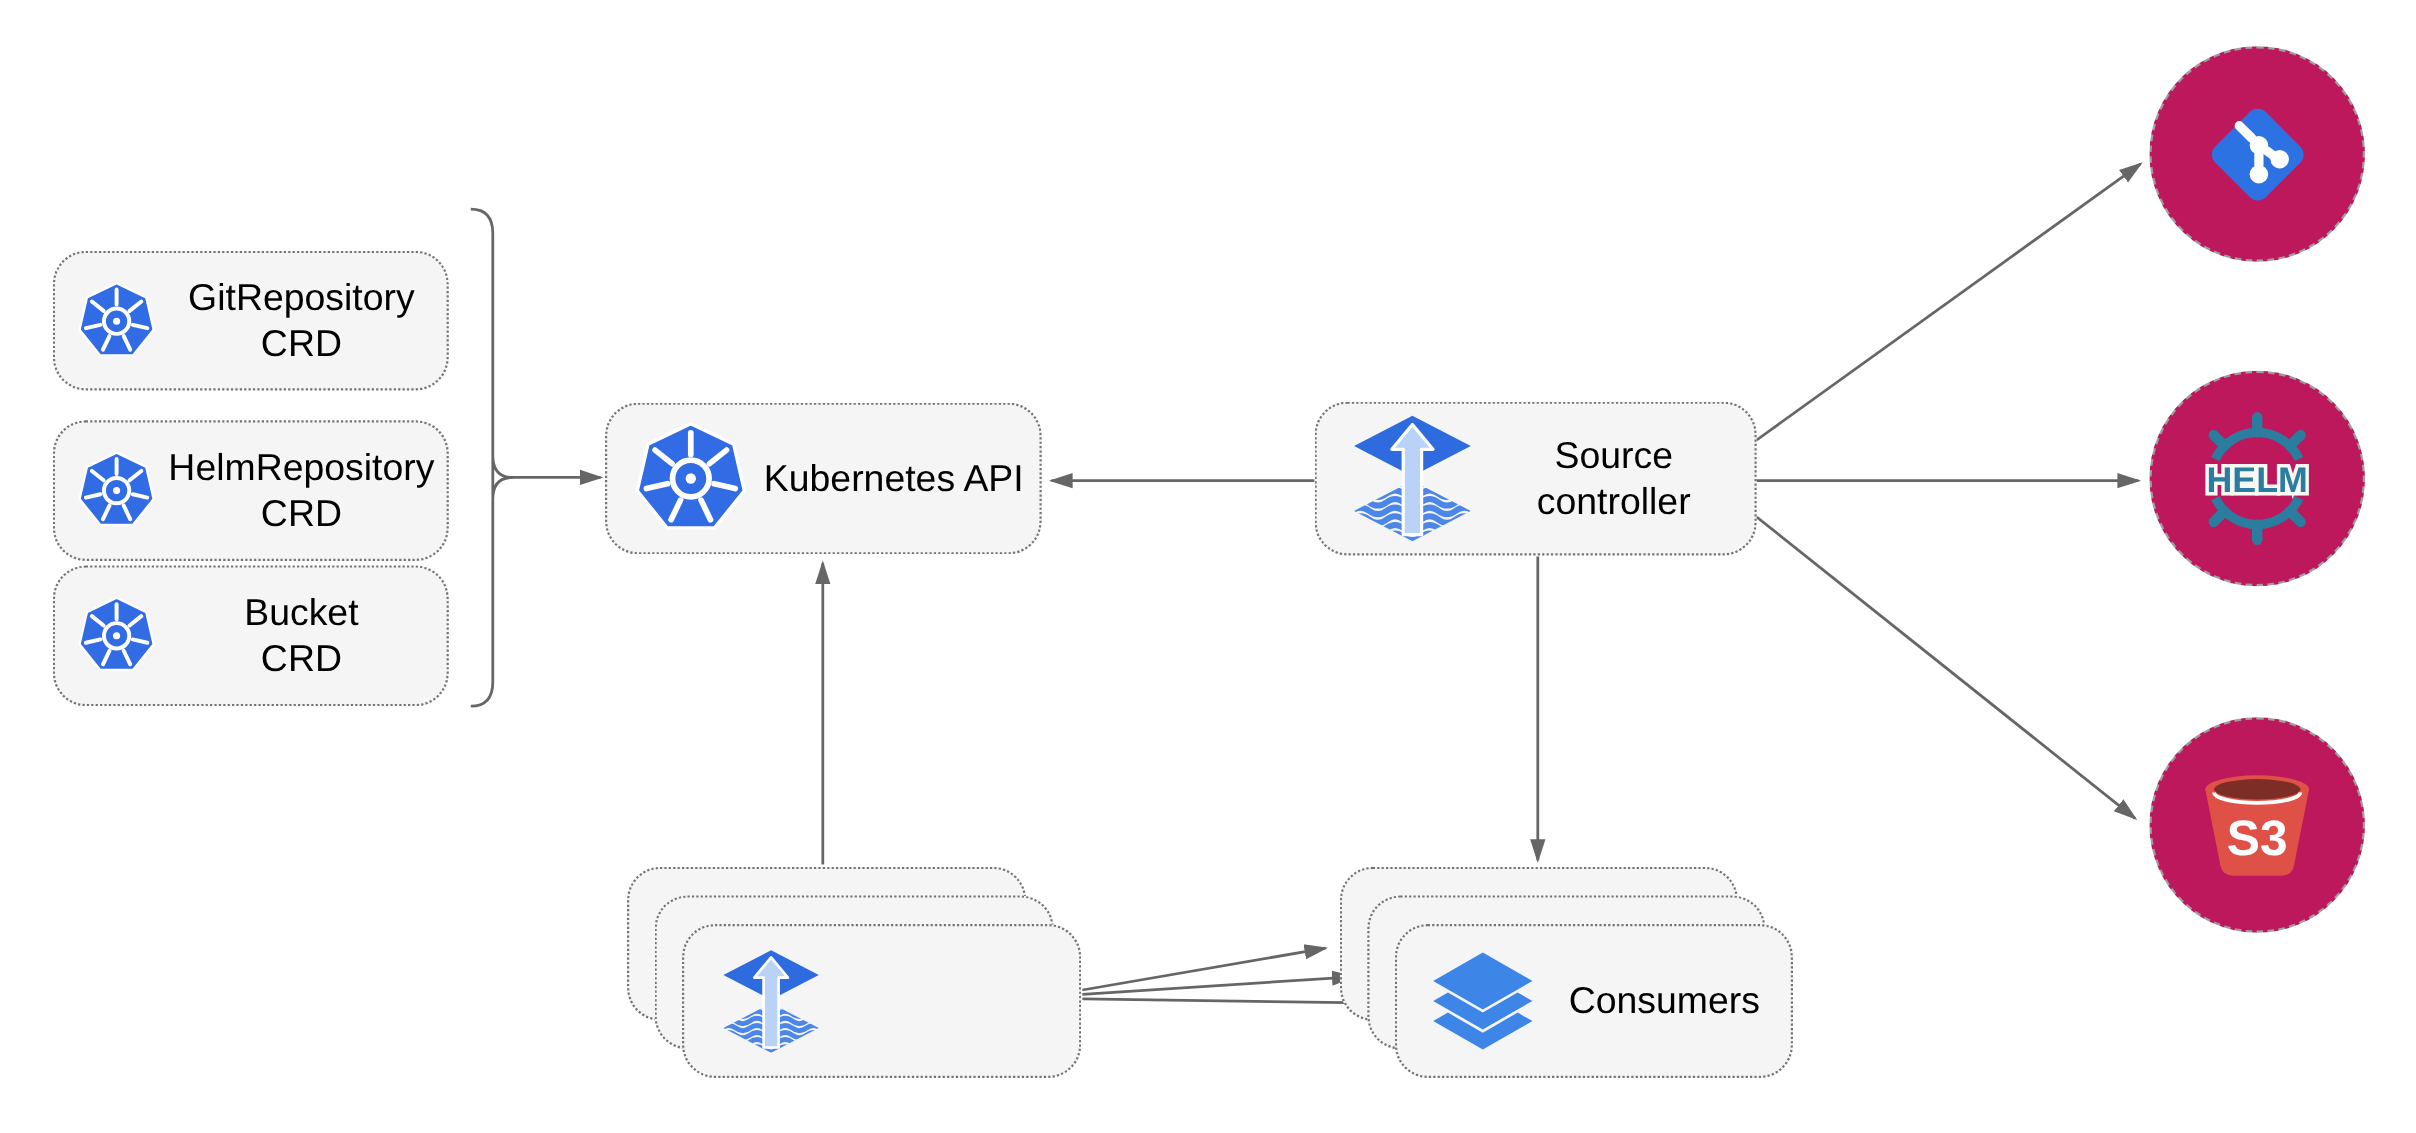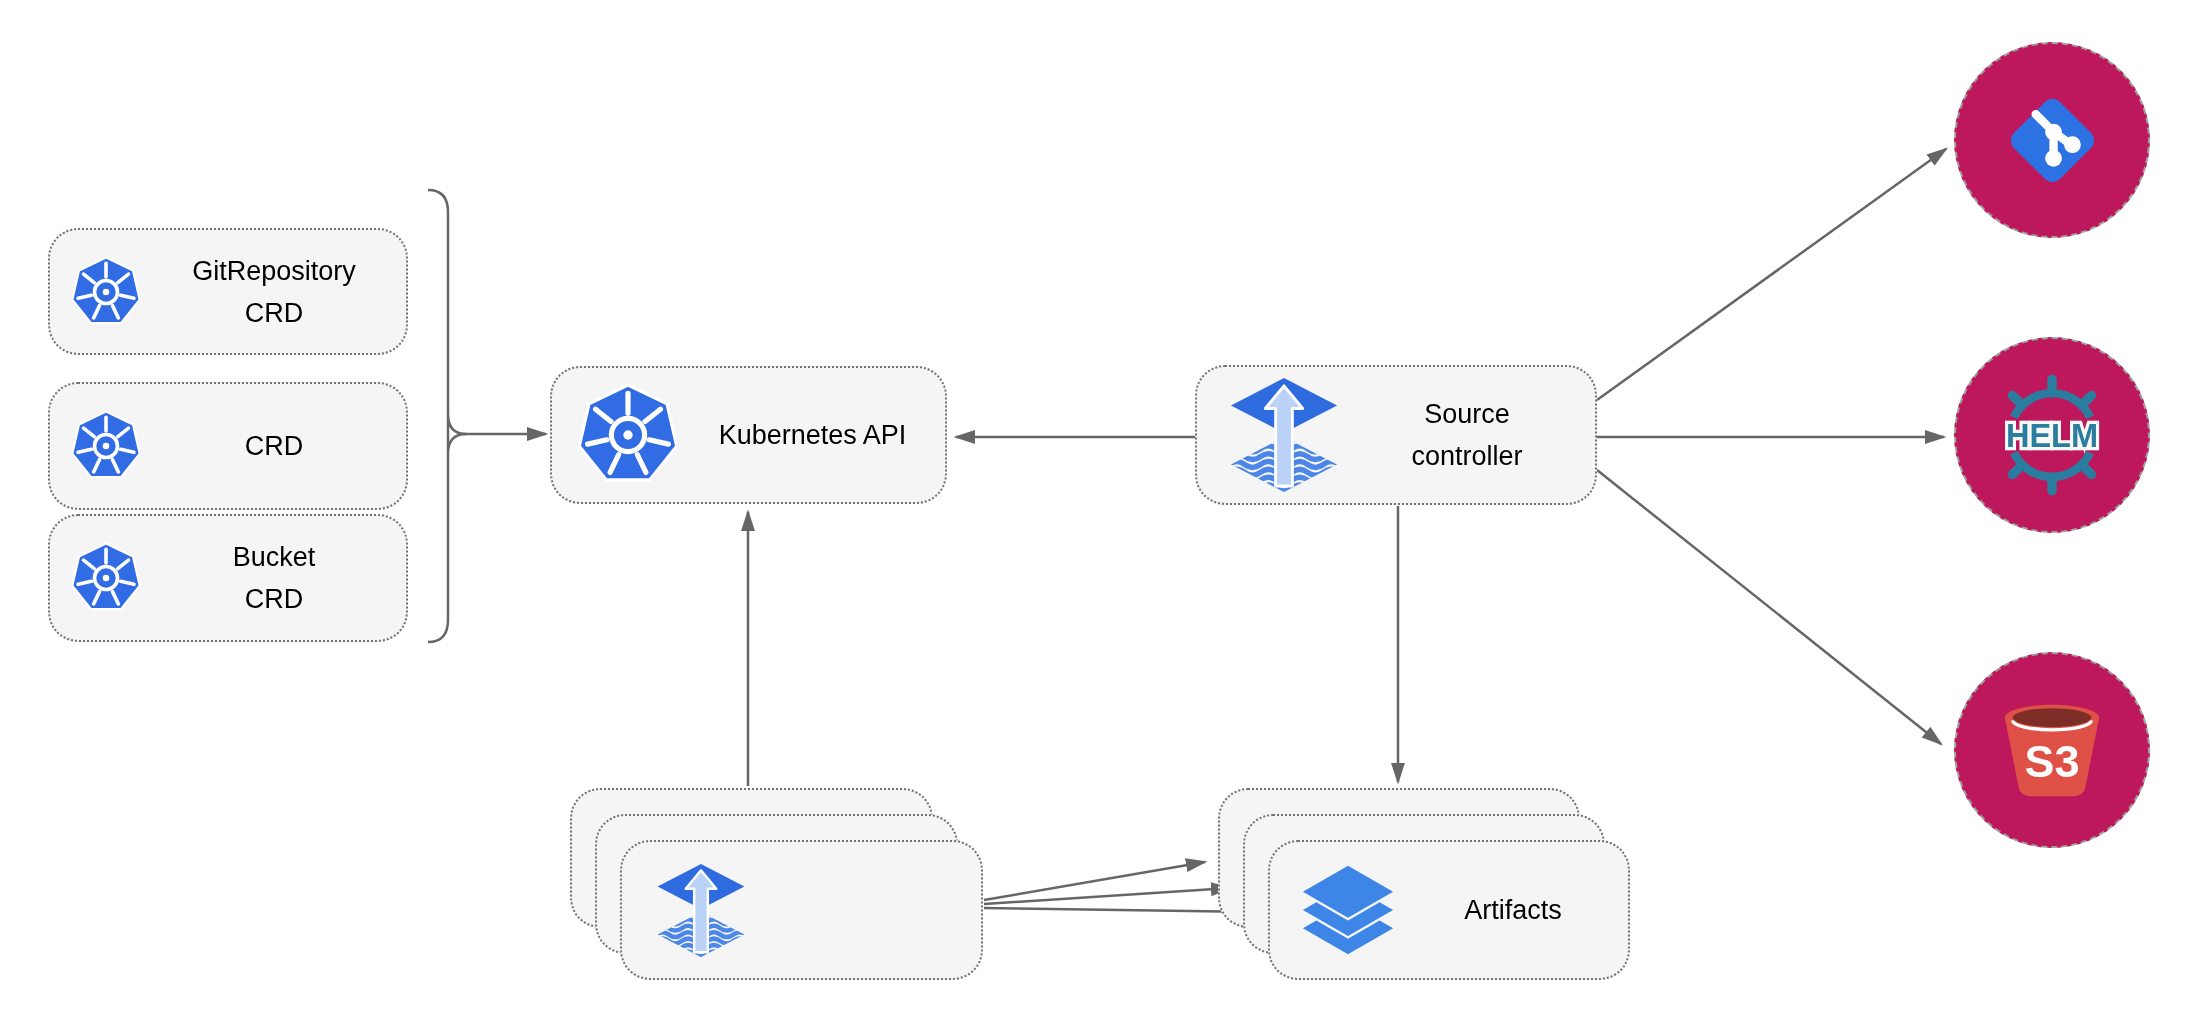--- a/index.html
+++ b/index.html
@@ -12,21 +12,21 @@
     position:absolute;background:#f5f5f5;border:2.5px dotted #737373;
     border-radius:30px;display:flex;align-items:center;
     box-sizing:border-box;z-index:4;
   }
   .stackbox{
     position:absolute;background:#f5f5f5;border:2.5px dotted #737373;
     border-radius:30px;box-sizing:border-box;
   }
   .z1{z-index:1}.z2{z-index:2}.z3{z-index:3}
   .lbl{
-    flex:1;text-align:center;font-size:27px;color:#000;line-height:42px;
+    flex:1;text-align:center;font-size:34px;color:#000;line-height:42px;
   }
   .lbl .ln{display:block;}
   .ic{flex:0 0 auto;display:block;}
   .circle{
     position:absolute;width:196px;height:196px;border-radius:50%;
     background:#be185d;border:2.5px dashed #9e9e9e;
     display:flex;align-items:center;justify-content:center;
     box-sizing:border-box;z-index:4;
   }
 </style>
@@ -99,20 +99,21 @@
       <span class="ln">GitRepository</span>
       <span class="ln">CRD</span>
     </div>
   </div>
 
   <div class="node" style="left:48px;top:382px;width:360px;height:128px">
     <svg class="ic" style="margin-left:20px" width="72" height="72">
         <use href="#ic-k8s"></use>
       </svg>
     <div class="lbl">
+      <span class="ln">HelmRepository</span>
       <span class="ln">CRD</span>
     </div>
   </div>
 
   <div class="node" style="left:48px;top:514px;width:360px;height:128px">
     <svg class="ic" style="margin-left:20px" width="72" height="72">
         <use href="#ic-k8s"></use>
       </svg>
     <div class="lbl">
       <span class="ln">Bucket</span>
@@ -149,21 +150,21 @@
 
   <div class="stackbox z1" style="left:1218px;top:788px;width:362px;height:140px"></div>
   <div class="stackbox z2" style="left:1243px;top:814px;width:362px;height:140px"></div>
   <div class="node z3" style="left:1268px;top:840px;width:362px;height:140px;z-index:3">
     <svg class="ic" style="margin-left:28px" width="100" height="96" viewBox="0 0 100 100">
       <path d="M50,4 L97,31 L50,58 L3,31 Z" fill="#3d86e8"></path>
       <path d="M3,50 L50,77 L97,50 L83,42 L50,61 L17,42 Z" fill="#3d86e8"></path>
       <path d="M3,69 L50,96 L97,69 L83,61 L50,80 L17,61 Z" fill="#3d86e8"></path>
     </svg>
     <div class="lbl">
-      <span class="ln">Artifacts</span>
+      <span class="ln">Consumers</span>
     </div>
   </div>
 
   <div class="circle" style="left:1954px;top:42px">
     <svg width="105" height="105" viewBox="0 0 100 100">
       <rect x="19" y="19" width="62" height="62" rx="10" fill="#2d72e3" transform="rotate(45 50 50)"></rect>
       <g stroke="#ffffff" stroke-width="8" stroke-linecap="round" fill="none">
         <line x1="34" y1="25" x2="45" y2="36"></line>
         <line x1="51" y1="50" x2="51" y2="59"></line>
         <line x1="57.5" y1="46.5" x2="63" y2="50.5"></line>

